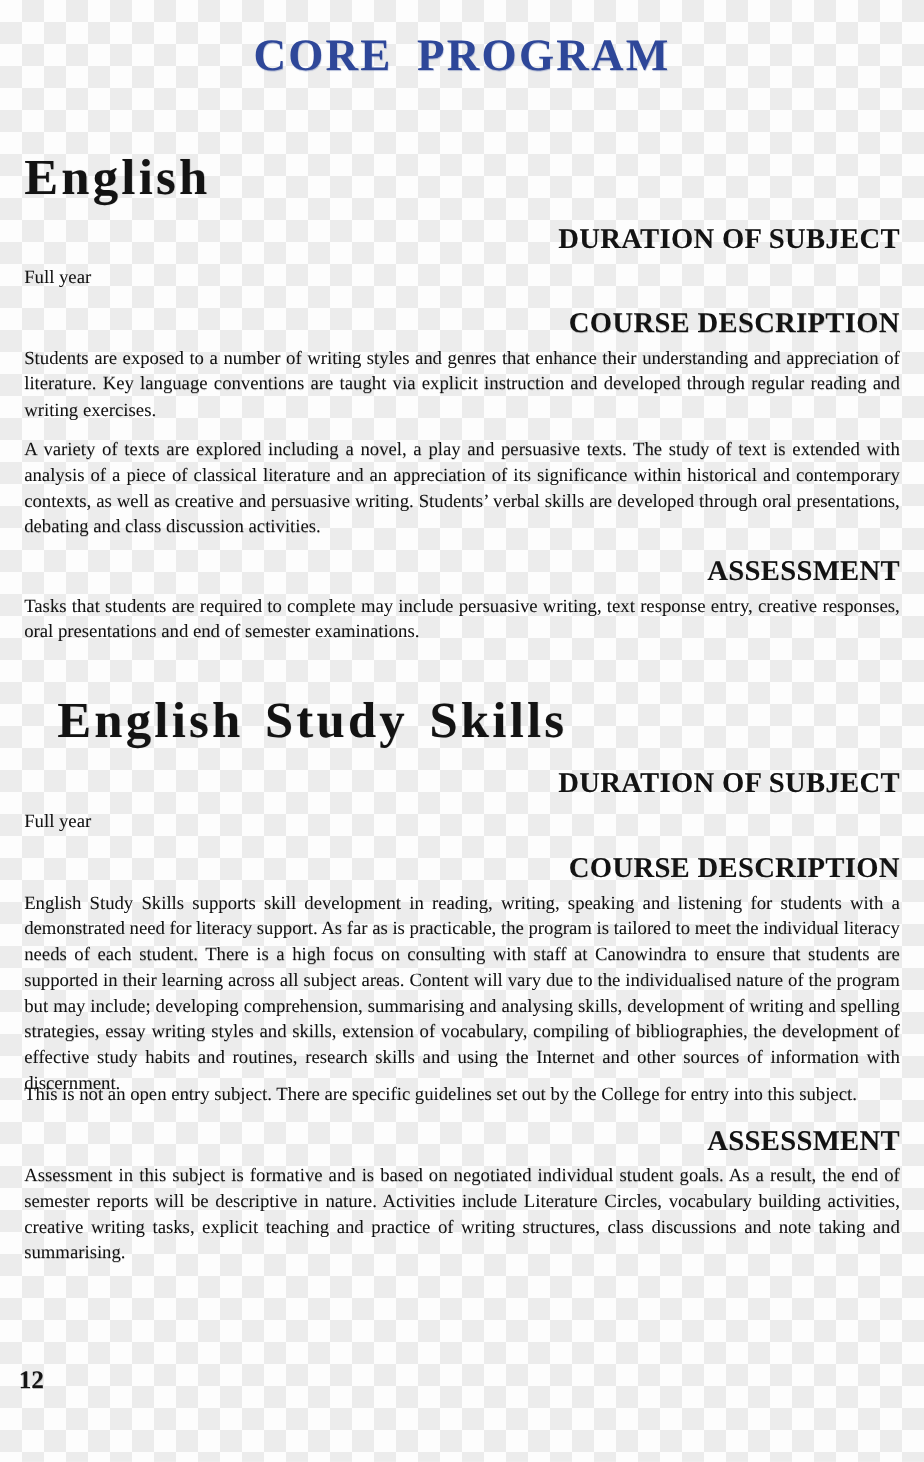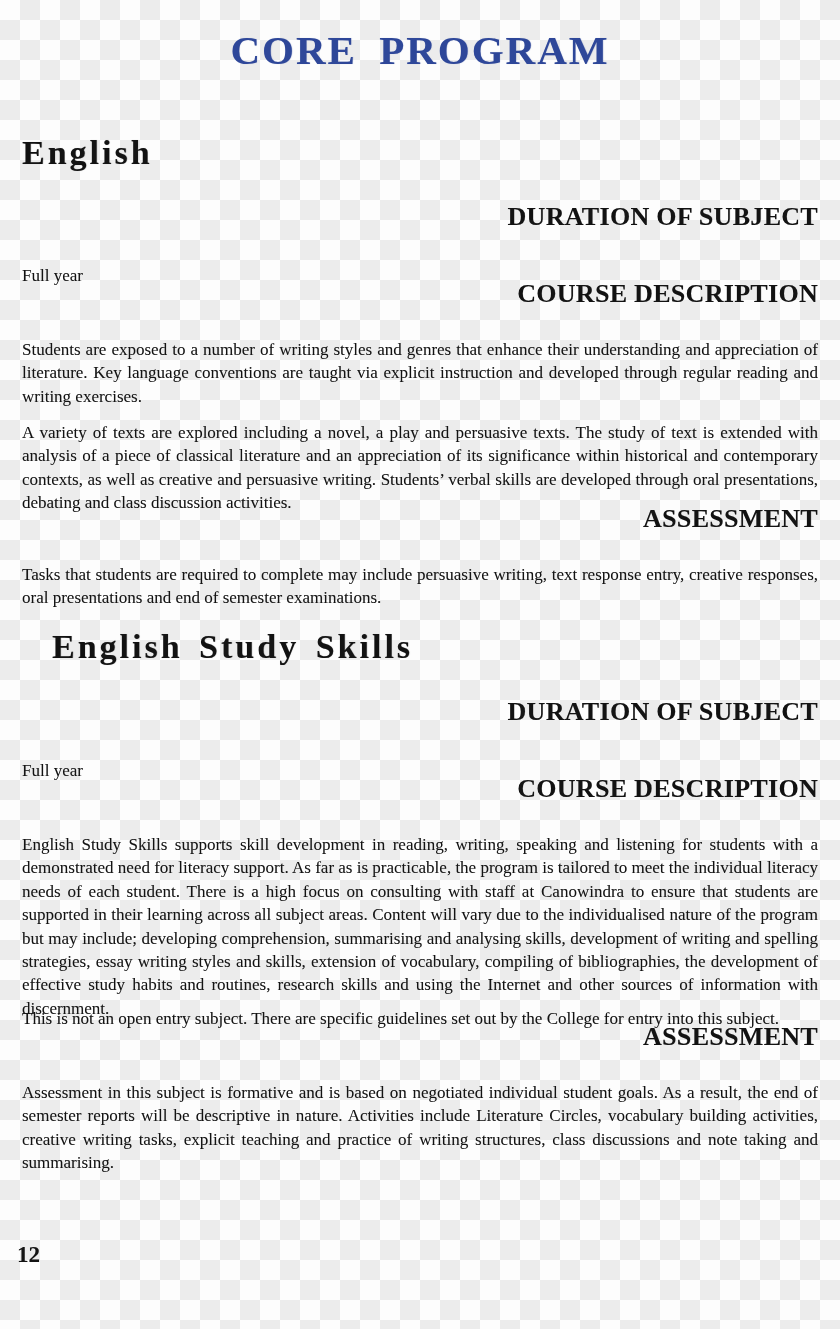--- a/index.html
+++ b/index.html
@@ -32,38 +32,37 @@
     top: 26px;
     text-align: center;
     font-size: 41px;
     font-weight: bold;
     color: #2e4799;
     letter-spacing: 2px;
     word-spacing: 10px;
     text-shadow: 0.4px 0.4px 0.8px rgba(46, 71, 153, 0.35);
   }
   .sec-heading {
-    font-size: 34px;
+    font-size: 46px;
     font-weight: bold;
     letter-spacing: 3px;
     word-spacing: 5px;
     text-shadow: 0.4px 0.4px 0.7px rgba(0,0,0,0.3);
   }
   .subhead {
     font-size: 26px;
     font-weight: bold;
     letter-spacing: 0.3px;
     text-shadow: 0.3px 0.3px 0.6px rgba(0,0,0,0.25);
     text-align: right;
   }
   .body-text {
     font-size: 17px;
     line-height: 23.4px;
     text-shadow: 0.2px 0.2px 0.5px rgba(0,0,0,0.2);
-    margin-top: 24px;
   }
   .just { text-align: justify; }
   .page-number {
     left: 17px;
     font-size: 23px;
     font-weight: bold;
     text-shadow: 0.3px 0.3px 0.6px rgba(0,0,0,0.25);
   }
   
   .t-title { top: 26px; }

